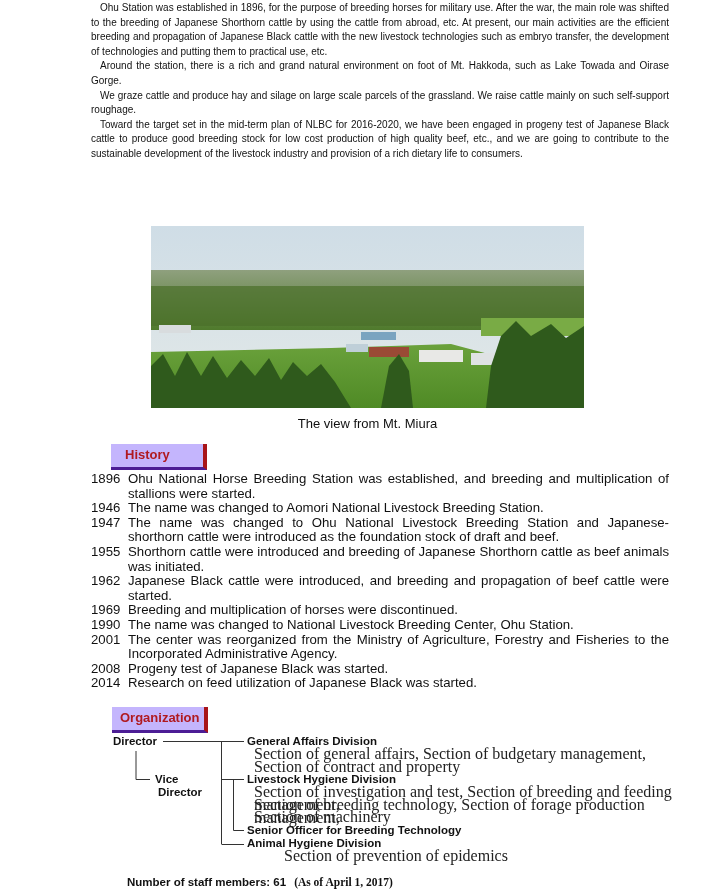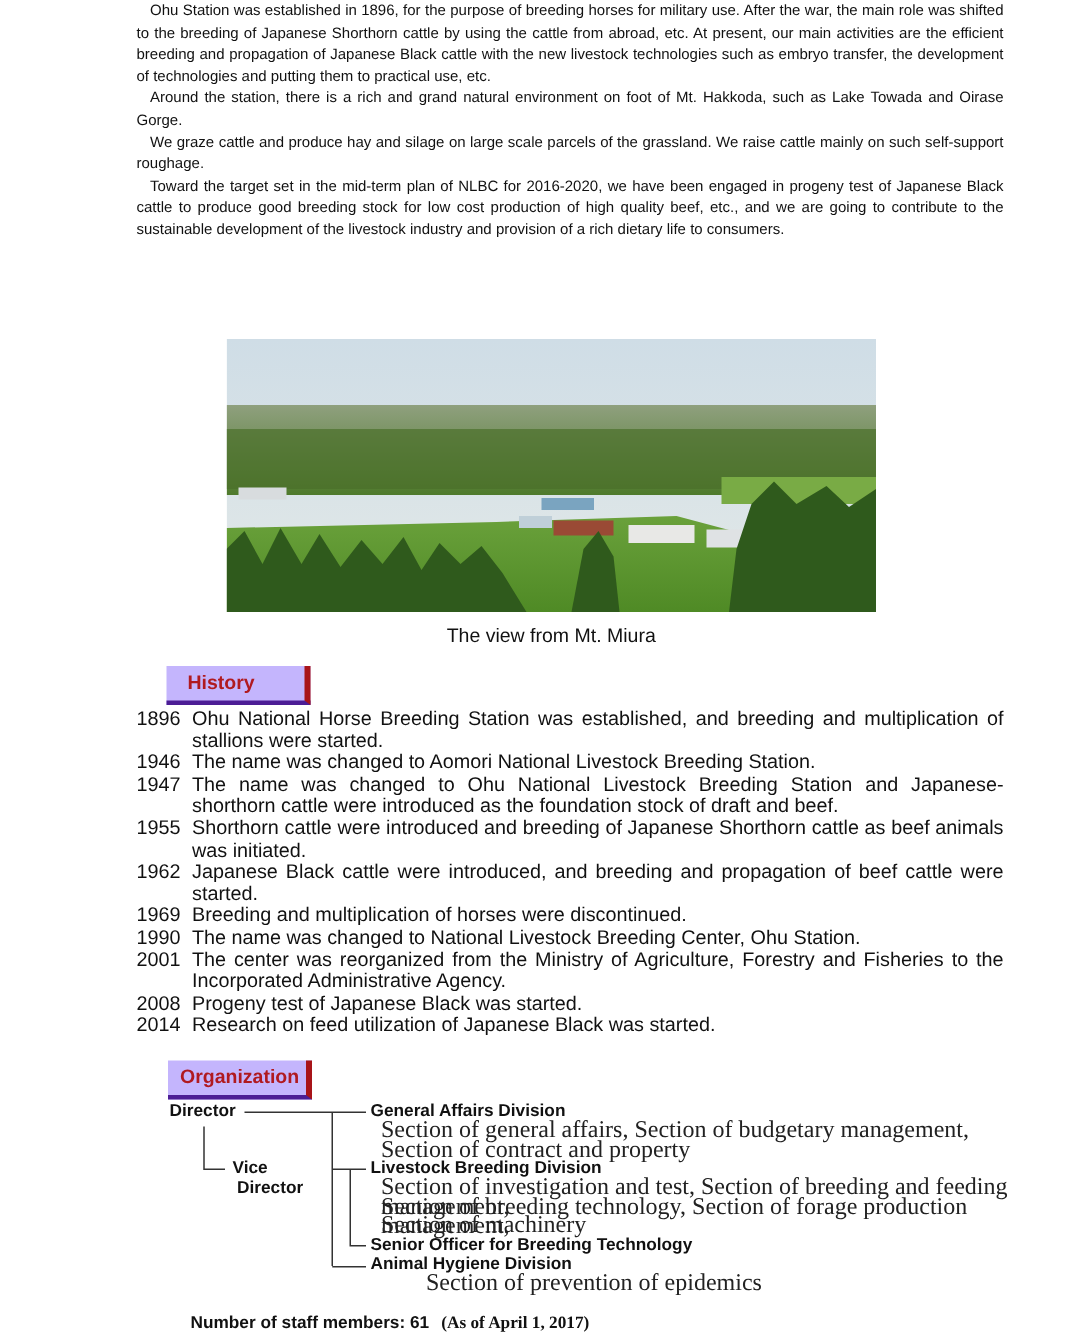--- a/index.html
+++ b/index.html
@@ -138,21 +138,21 @@
     </g>
   </svg>
   <div class="lbl" style="left:113px; top:735px;">Director</div>
   <div class="lbl" style="left:155px; top:773px;">Vice</div>
   <div class="lbl" style="left:158px; top:786px;">Director</div>
 
   <div class="div" style="top:735px;">General Affairs Division</div>
   <div class="sec" style="top:748px;">Section of general affairs, Section of budgetary management,</div>
   <div class="sec" style="top:761px;">Section of contract and property</div>
 
-  <div class="div" style="top:773px;">Livestock Breeding Division</div>
+  <div class="div" style="top:773px;">Livestock Hygiene Division</div>
   <div class="sec" style="top:786px;">Section of investigation and test, Section of breeding and feeding management,</div>
   <div class="sec" style="top:799px;">Section of breeding technology, Section of forage production management,</div>
   <div class="sec" style="top:811px;">Section of machinery</div>
 
   <div class="div" style="top:824px;">Senior Officer for Breeding Technology</div>
 
   <div class="div" style="top:837px;">Animal Hygiene Division</div>
   <div class="sec" style="top:850px;margin-left:30px;">Section of prevention of epidemics</div>
 </div>
 

